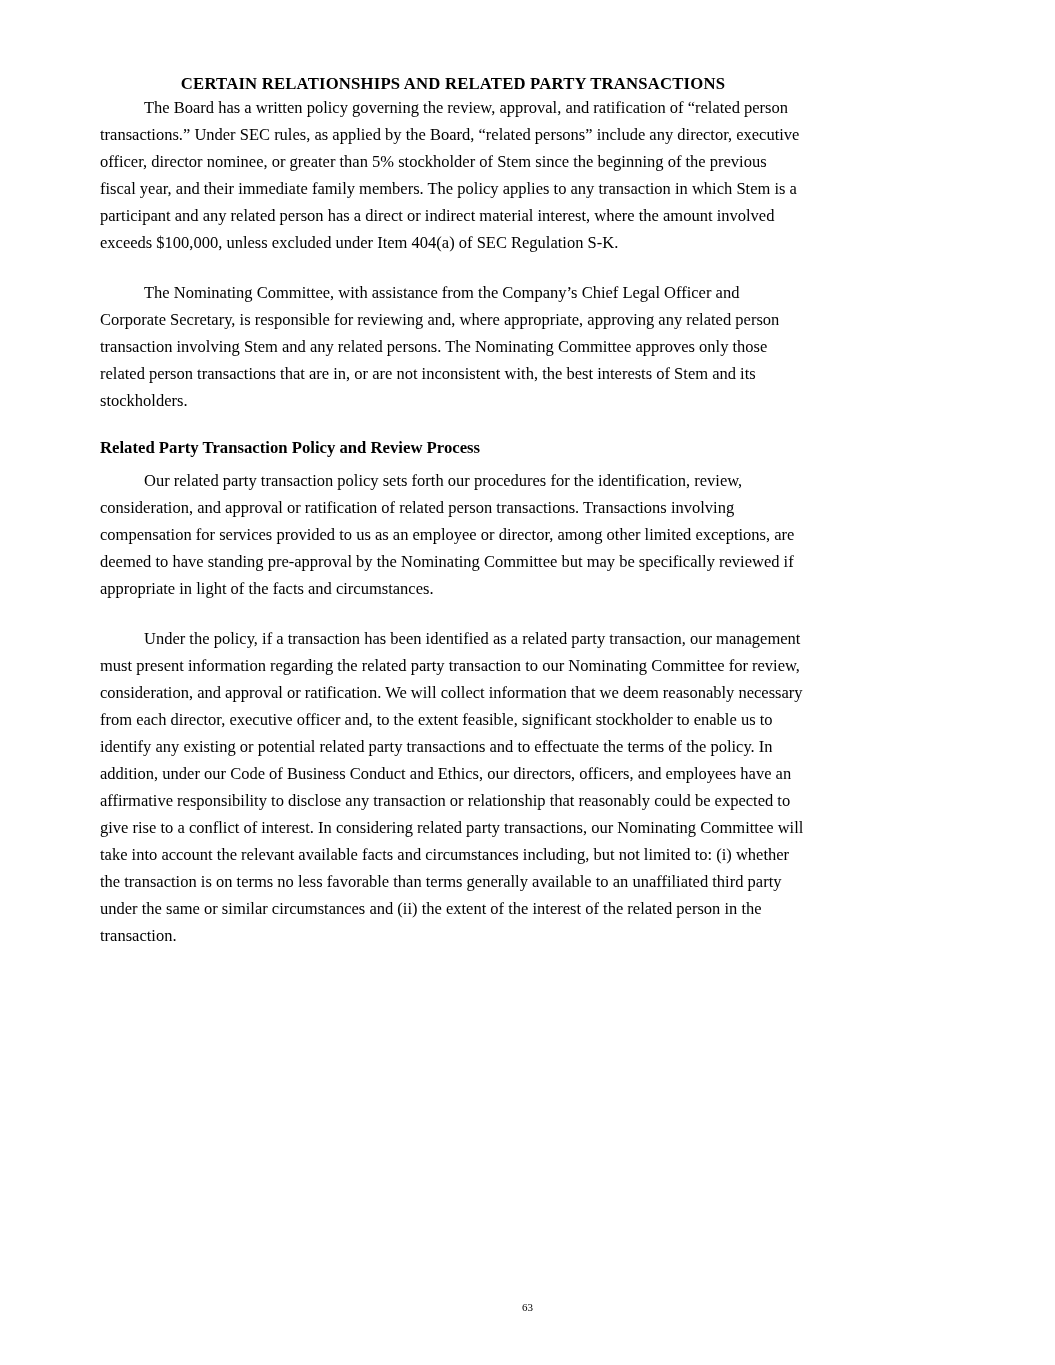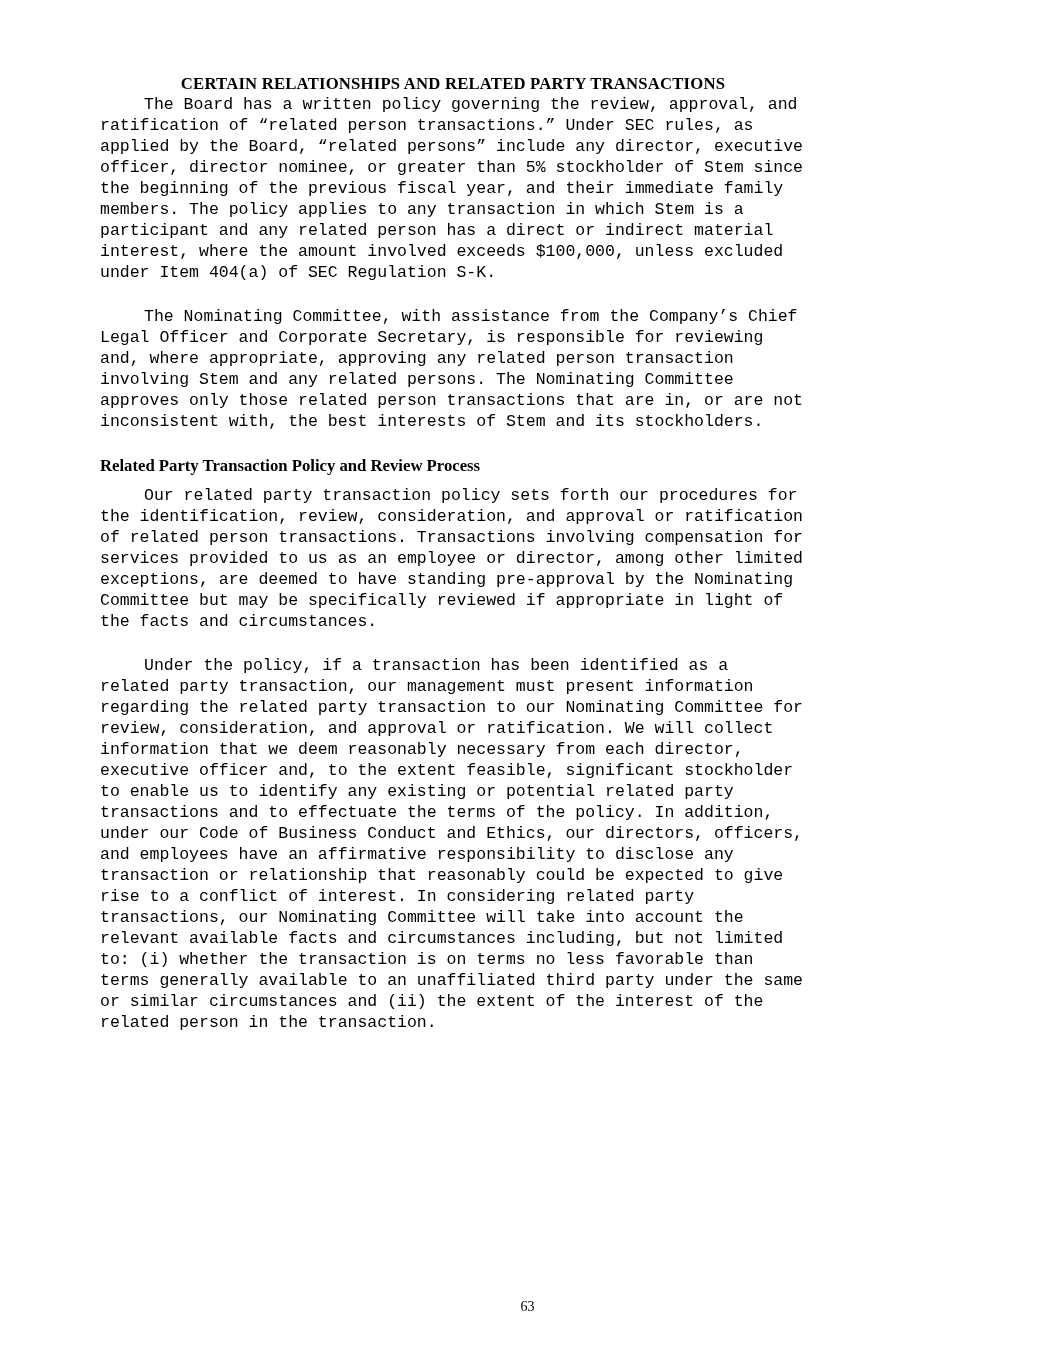--- a/index.html
+++ b/index.html
@@ -39,33 +39,32 @@
     margin: 0 0 9px 0;
   }
   .section-heading.first {
     margin-top: 24px;
   }
   .section-heading.second {
     margin-top: 8px;
   }
   .body-para {
     font-size: 16.5px;
-    line-height: 21px;
+    line-height: 27px;
     text-align: left;
     text-indent: 44px;
     margin: 0 0 23px 0;
-    font-family: Liberation Mono, monospace;
   }
   .page-footer {
     position: absolute;
     top: 1297px;
     left: 0;
     width: 1055px;
     text-align: center;
-    font-size: 14px;
+    font-size: 11px;
     line-height: 20px;
   }
 </style>
 </head>
 <body>
 
 <div class="page">
 
   <h1 class="doc-title">CERTAIN RELATIONSHIPS AND RELATED PARTY TRANSACTIONS</h1>
 

